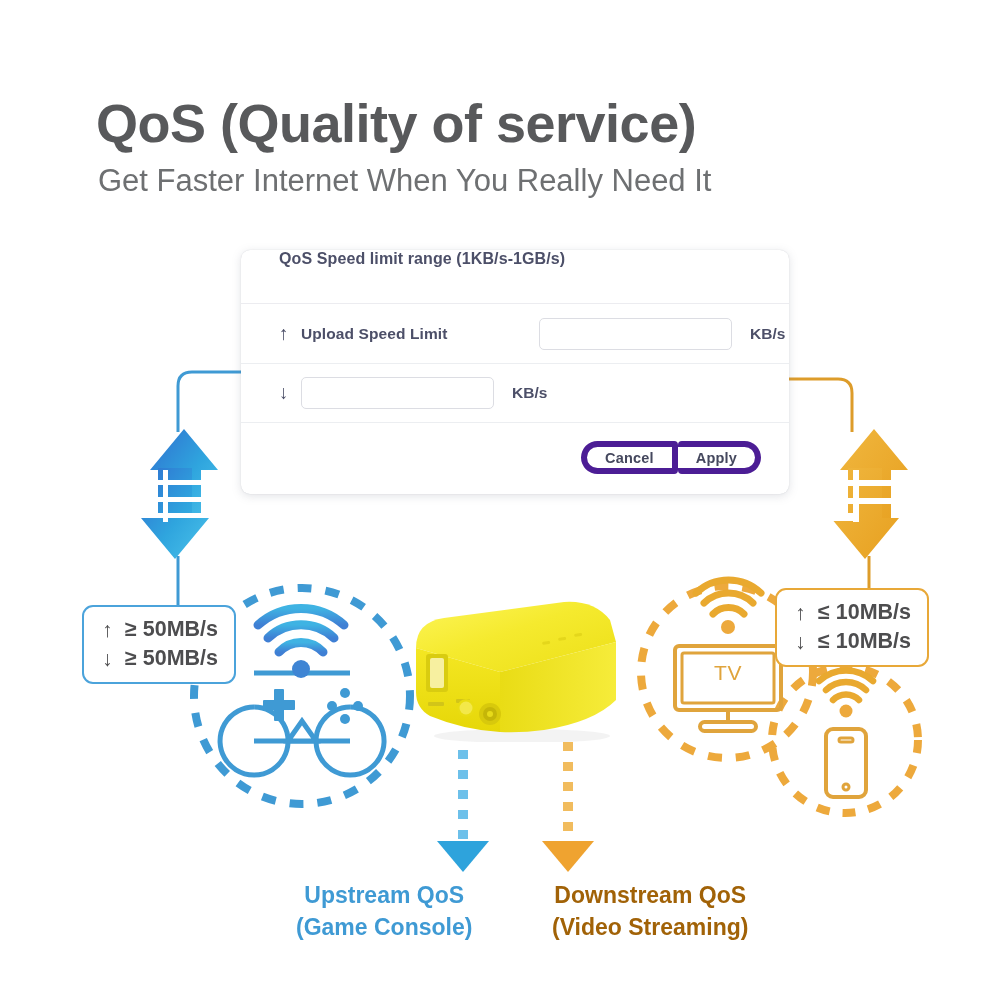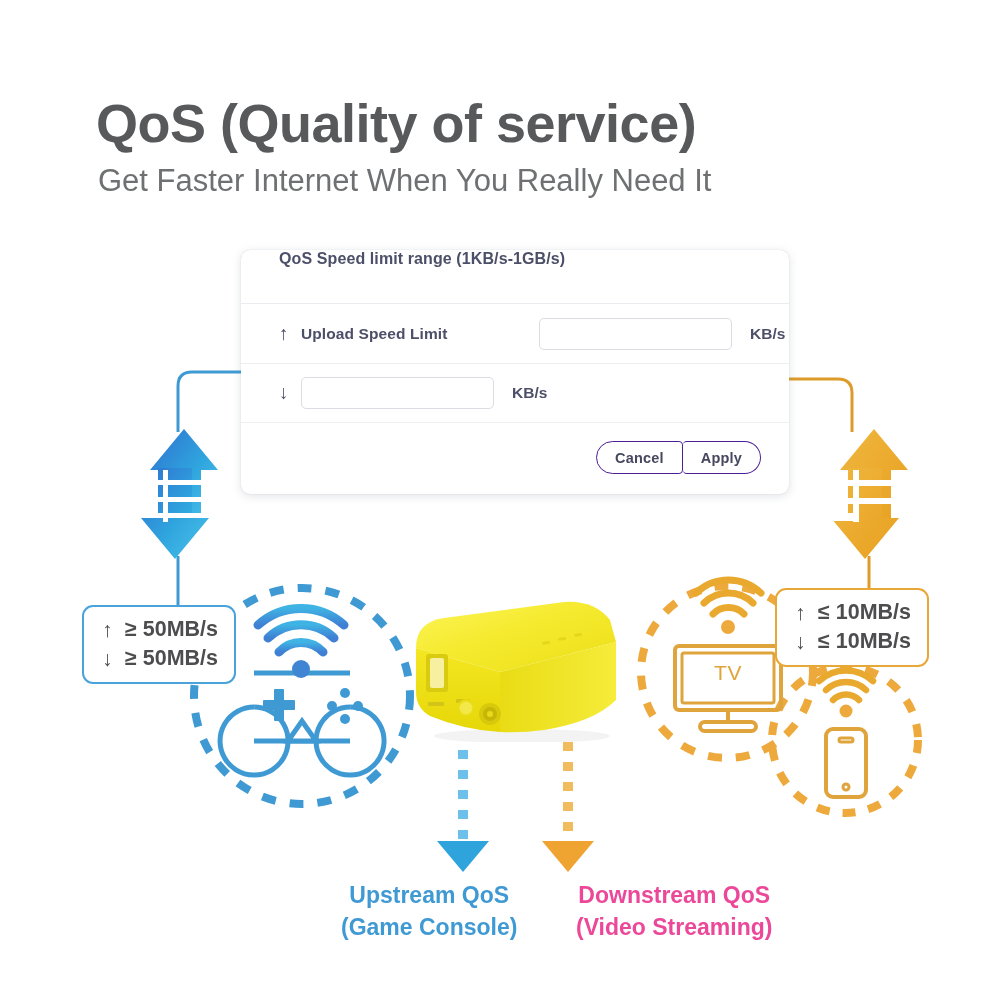--- a/index.html
+++ b/index.html
@@ -59,21 +59,21 @@
   }
   .field-unit {
     font-size: 15.5px; font-weight: 700; color: #4c4f68; margin-left: 18px;
   }
   #dialog-footer {
     height: 70px; border-top: 1px solid #eceef1;
     display: flex; align-items: center; justify-content: flex-end;
     padding-right: 28px;
   }
   .btn {
-    height: 33px; background:#fff; border: 1px solid #4c1d95;
+    height: 33px; background:#fff; border: 6px solid #4c1d95;
     font-family: "Liberation Sans", sans-serif;
     font-size: 14.5px; font-weight: 700; color: #45485e;
     cursor: pointer; padding: 0 18px; letter-spacing:.2px;
   }
   #btn-cancel { border-radius: 17px 4px 4px 17px; }
   #btn-apply  { border-radius: 4px 17px 17px 4px; border-left: none; }
 
   
   #wires { position: absolute; left:0; top:0; width:1000px; height:1000px; pointer-events:none; }
 
@@ -90,22 +90,22 @@
     font-size: 21.5px; font-weight: 700; color: #4d4d4f; white-space: nowrap;
   }
   .badge-dir { font-size: 21px; width: 14px; display:inline-block; }
 
   
   .foot-label {
     position: absolute; text-align: center;
     font-size: 23px; font-weight: 700; line-height: 1.38;
     white-space: nowrap;
   }
-  #foot-up   { left: 296px; top: 880px; color: #3f9ad4; margin-left: 45px; }
-  #foot-down { left: 576px; top: 880px; color: #ec4899; }
+  #foot-up   { left: 296px; top: 880px; color: #3f9ad4; }
+  #foot-down { left: 552px; top: 880px; color: #a16207; }
 
   
   #router { position: absolute; left: 404px; top: 596px; width: 226px; height: 146px; }
 </style>
 </head>
 <body>
 
 <div id="stage">
 
   <div id="title">QoS (Quality of service)</div>

